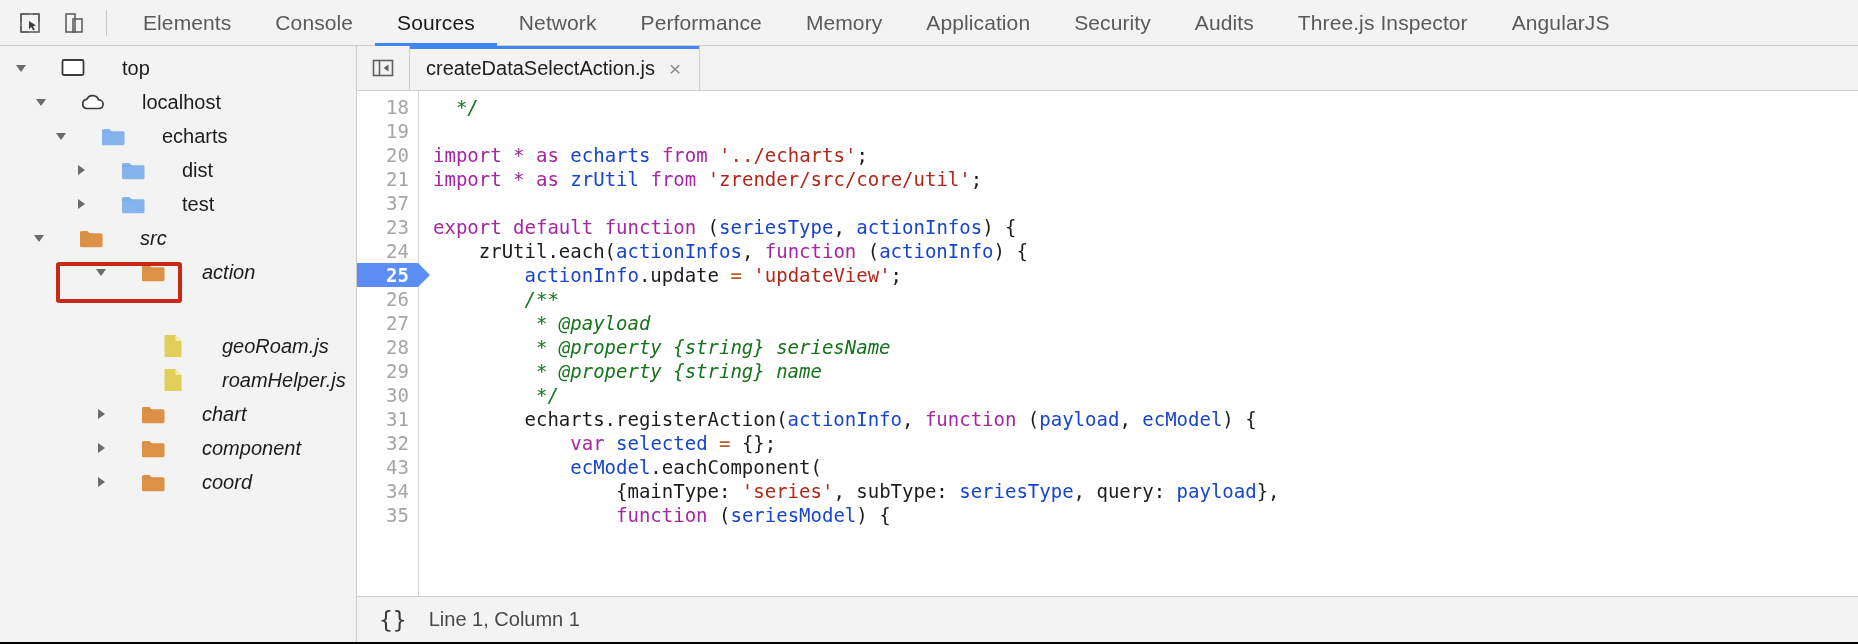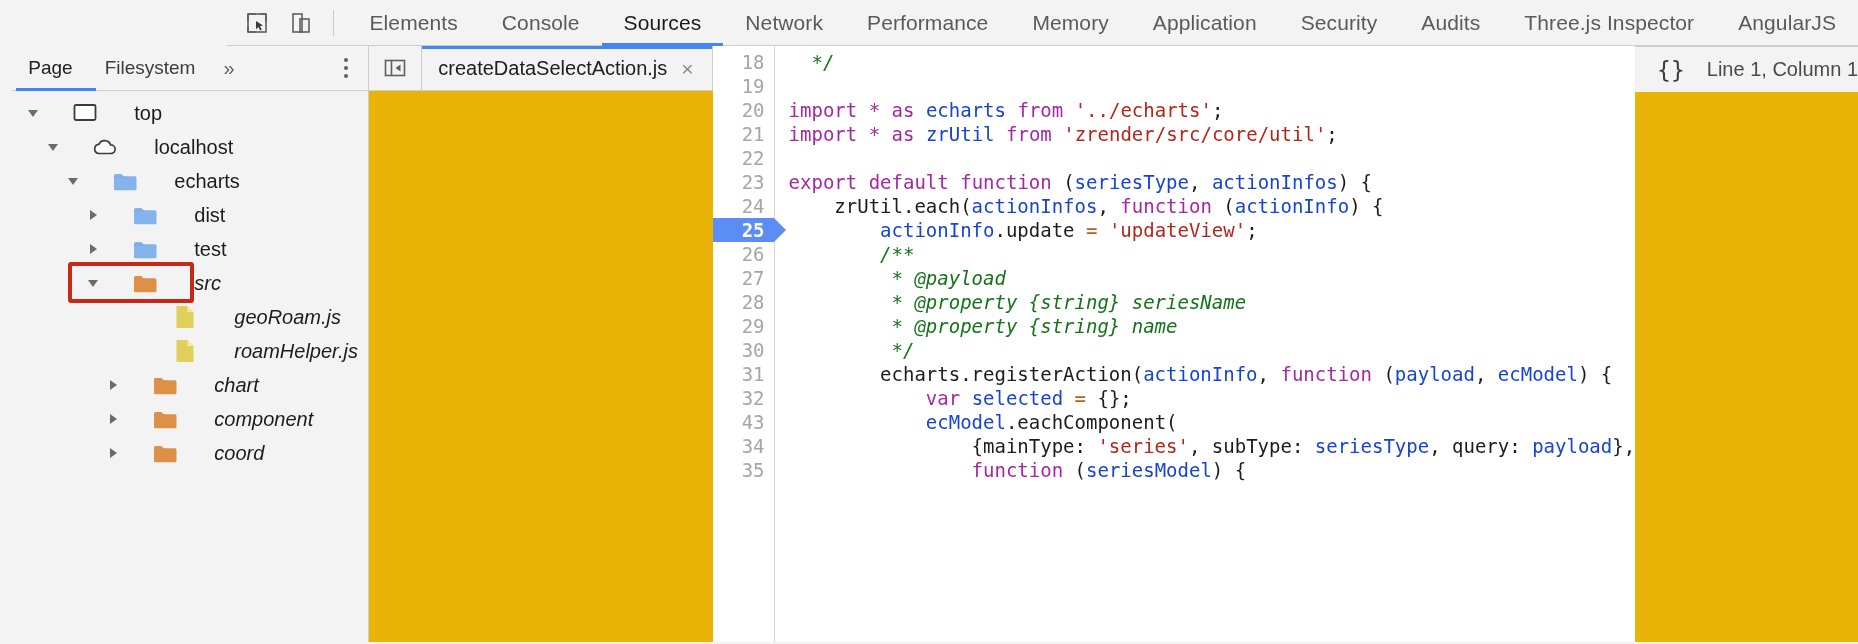--- a/index.html
+++ b/index.html
@@ -10,21 +10,20 @@
     background: #ffffff;
     font-family: "Liberation Sans", sans-serif;
     -webkit-font-smoothing: antialiased;
   }
 
   #app {
     width: 1858px; height: 644px;
     display: flex; flex-direction: column;
     background: #f3f3f3;
     position: relative;
-    align-items: flex-end;
   }
 
   
   .devtools-toolbar {
     height: 46px;
     min-height: 46px;
     background: #f3f3f3;
     border-bottom: 1px solid #cdcdcd;
     display: flex;
     align-items: center;
@@ -152,21 +151,21 @@
     position: absolute;
     border: 4px solid #c62a16;
     border-radius: 3px;
     pointer-events: none;
   }
 
   
   .editor-pane {
     flex: 1;
     min-width: 0;
-    display: flex; flex-direction: row;
+    display: flex; flex-direction: column;
     background: #eab308;
     position: relative;
   }
   .editor-tabbar {
     height: 45px; min-height: 45px;
     background: #f3f3f3;
     border-bottom: 1px solid #cdcdcd;
     display: flex; align-items: stretch;
     position: relative;
   }
@@ -330,37 +329,20 @@
         </div>
       <div class="main-tab">
           <span>AngularJS</span>
         </div>
     </div>
   </div>
 
   <div class="body-split">
 
     <div class="navigator">
-      <div class="nav-toolbar">
-        <div class="nav-tab selected">
-            <span>Page</span>
-          </div>
-        <div class="nav-tab">
-            <span>Filesystem</span>
-          </div>
-        <div class="chevrons">
-            <span>»</span>
-          </div>
-        <div class="kebab">
-            <i></i>
-            <i></i>
-            <i></i>
-          </div>
-        <div class="nav-tab-underline"></div>
-      </div>
 
       <div class="tree" id="tree">
           <div class="tree-row" style="padding-left: 10px;">
             <span class="twisty">
               <svg width="14" height="14" viewBox="0 0 14 14">
                 <path d="M2 4 L12 4 L7 11 z" fill="#6b6b6b"></path>
               </svg>
             </span>
             <span class="node-icon">
               <svg width="24" height="20" viewBox="0 0 24 20">
@@ -417,35 +399,49 @@
               </svg>
             </span>
             <span class="node-icon">
               <svg width="24" height="19" viewBox="0 0 24 19">
                 <path d="M1 3.5 a1.5 1.5 0 0 1 1.5 -1.5 h6 l2 2.2 h11.5 a1.5 1.5 0 0 1 1.5 1.5 v11 a1.5 1.5 0 0 1 -1.5 1.5 h-19.5 a1.5 1.5 0 0 1 -1.5 -1.5 z" fill="#85b4ec"></path>
                 <path d="M1 4 h9.8 l1.6 1.9 h-11.4 z" fill="#7eaee8"></path>
               </svg>
             </span>
             <span class="node-label">test</span>
           </div>
-          <div class="tree-row" style="padding-left: 70px;">
+          <div class="tree-row" style="padding-left: 28px;">
             <span class="twisty">
               <svg width="14" height="14" viewBox="0 0 14 14">
                 <path d="M2 4 L12 4 L7 11 z" fill="#6b6b6b"></path>
               </svg>
             </span>
             <span class="node-icon">
               <svg width="24" height="19" viewBox="0 0 24 19">
                 <path d="M1 3.5 a1.5 1.5 0 0 1 1.5 -1.5 h6 l2 2.2 h11.5 a1.5 1.5 0 0 1 1.5 1.5 v11 a1.5 1.5 0 0 1 -1.5 1.5 h-19.5 a1.5 1.5 0 0 1 -1.5 -1.5 z" fill="#dd9147"></path>
                 <path d="M1 4 h9.8 l1.6 1.9 h-11.4 z" fill="#d98f49"></path>
               </svg>
             </span>
             <span class="node-label italic">src</span>
           </div>
-          <div class="tree-row" style="padding-left: 110px;">
+          <div class="tree-row" style="padding-left: 90px;">
+            <span class="twisty">
+              <svg width="14" height="14" viewBox="0 0 14 14">
+                <path d="M2 4 L12 4 L7 11 z" fill="#6b6b6b"></path>
+              </svg>
+            </span>
+            <span class="node-icon">
+              <svg width="24" height="19" viewBox="0 0 24 19">
+                <path d="M1 3.5 a1.5 1.5 0 0 1 1.5 -1.5 h6 l2 2.2 h11.5 a1.5 1.5 0 0 1 1.5 1.5 v11 a1.5 1.5 0 0 1 -1.5 1.5 h-19.5 a1.5 1.5 0 0 1 -1.5 -1.5 z" fill="#dd9147"></path>
+                <path d="M1 4 h9.8 l1.6 1.9 h-11.4 z" fill="#d98f49"></path>
+              </svg>
+            </span>
+            <span class="node-label italic">action</span>
+          </div>
+          <div class="tree-row" style="padding-left: 110px; margin-top: 40px;">
             <span class="twisty empty"></span>
             <span class="node-icon">
               <svg width="20" height="24" viewBox="0 0 20 24">
                 <path d="M1.5 1 h11 l6 6 v16 h-17 z" fill="#e0cf5a"></path>
                 <path d="M12.5 1 l6 6 h-6 z" fill="#f2eaa8"></path>
               </svg>
             </span>
             <span class="node-label italic">geoRoam.js</span>
           </div>
           <div class="tree-row" style="padding-left: 110px;">
@@ -518,21 +514,21 @@
           <span class="etab-close">×</span>
         </div>
       </div>
 
       <div class="code-area">
         <div class="gutter" id="gutter">
             <div class="gline">18</div>
             <div class="gline">19</div>
             <div class="gline">20</div>
             <div class="gline">21</div>
-            <div class="gline">22</div>
+            <div class="gline">37</div>
             <div class="gline">23</div>
             <div class="gline">24</div>
             <div class="gline current">25</div>
             <div class="gline">26</div>
             <div class="gline">27</div>
             <div class="gline">28</div>
             <div class="gline">29</div>
             <div class="gline">30</div>
             <div class="gline">31</div>
             <div class="gline">32</div>

